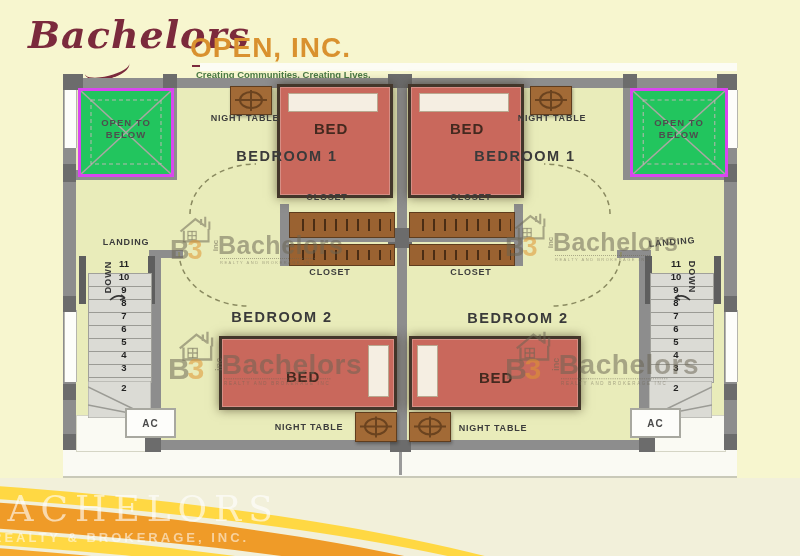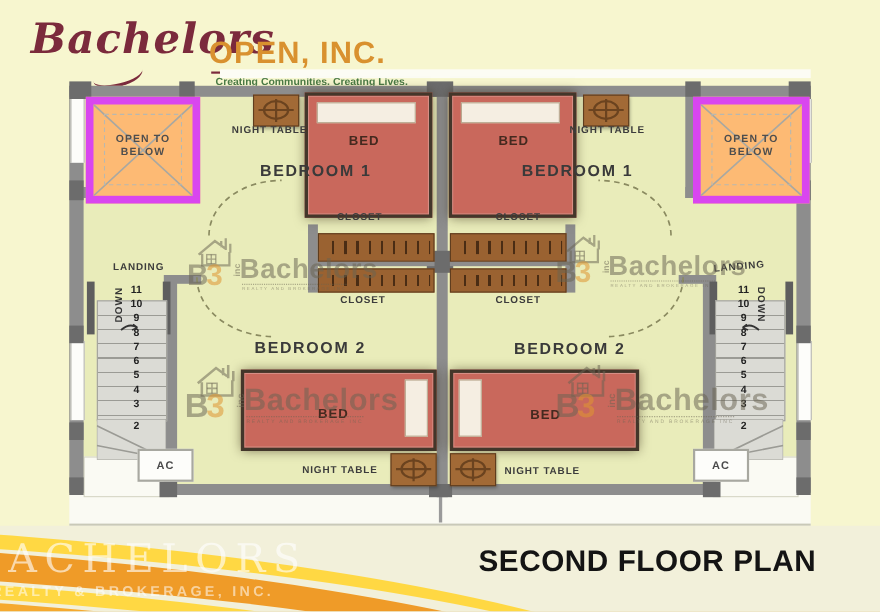--- a/index.html
+++ b/index.html
@@ -15,28 +15,28 @@
      color:#4a7a44;white-space:nowrap;}
   .logo-flourish{position:absolute;left:84px;top:58px;width:46px;height:18px;
      border-bottom:3px solid #7b2a3c;border-radius:50%;transform:rotate(-14deg);}
   
   .plan{position:absolute;left:63px;top:70px;width:674px;height:408px;}
   .floor{position:absolute;left:0;top:8px;width:674px;height:372px;background:#e9ecba;}
   .w{position:absolute;background:#8d8d8d;}
   .col{position:absolute;background:#6c6c6c;}
   .win{position:absolute;background:#fdfdfa;border-left:1px solid #b5b5ad;border-right:1px solid #b5b5ad;}
   .ext{position:absolute;background:#fafaf3;}
-  .ob{position:absolute;background:#fdba74;border:7px solid #d946ef;}
+  .ob{position:absolute;background:#22c55e;border:3px solid #d946ef;}
   .ob svg{position:absolute;left:0;top:0;width:100%;height:100%;}
   .ob-label{position:absolute;left:0;top:26px;width:100%;text-align:center;
      font-size:9.5px;font-weight:bold;color:#4e4e4e;letter-spacing:1px;line-height:12px;}
   .lbl{position:absolute;transform:translate(-50%,-50%);font-size:9px;font-weight:bold;
      color:#3c3c3c;letter-spacing:0.8px;white-space:nowrap;}
   .room-lbl{font-size:14.5px;letter-spacing:1.5px;color:#3a3a3a;}
-  .bed-lbl{color:#44291f;font-size:12px;}
+  .bed-lbl{color:#44291f;font-size:15px;}
   .bed{position:absolute;background:#c9685c;border:3px solid #43362a;
      box-shadow:0 0 10px rgba(40,30,10,0.55), inset 0 0 0 1px rgba(255,255,255,0.25);}
   .pillow{position:absolute;background:#f5eee2;border:1px solid #b9a88f;}
   .nt{position:absolute;background:#a26a36;border:1px solid #5f3d1e;box-shadow:1px 2px 3px rgba(0,0,0,0.3);}
   .nt svg{position:absolute;left:0;top:0;width:100%;height:100%;}
   .closet{position:absolute;}
   .cl-strip{position:absolute;background:#9a6231;border:1px solid #5f3d1e;}
   .cl-ticks{position:absolute;background:repeating-linear-gradient(90deg,transparent 0 9px,rgba(60,35,15,0.85) 9px 11px);}
   .cl-div{position:absolute;background:#8d8d8d;}
   .treads{position:absolute;background:#dbdbd5;border:1px solid #a0a09a;
@@ -352,16 +352,15 @@
     </div>
   </div>
 
   <div class="footer">
     <div class="band" style="left:-1500px;top:-6px;width:2200px;height:400px;border-top:14px solid #ffd843;"></div>
     <div class="band" style="left:-1500px;top:10px;width:2200px;height:400px;border-top:28px solid #ef9b28;"></div>
     <div class="band" style="left:-1500px;top:40px;width:2200px;height:400px;border-top:14px solid #ffd843;"></div>
     <div class="band" style="left:-1500px;top:56px;width:2200px;height:400px;border-top:18px solid #f5a92f;"></div>
     <div class="fw-name">BACHELORS</div>
     <div class="fw-sub">REALTY &amp; BROKERAGE, INC.</div>
-    <div class="plan-title">SECOND FLOOR PLAN</div>
   </div>
 
 </div>
 
 </body></html>

